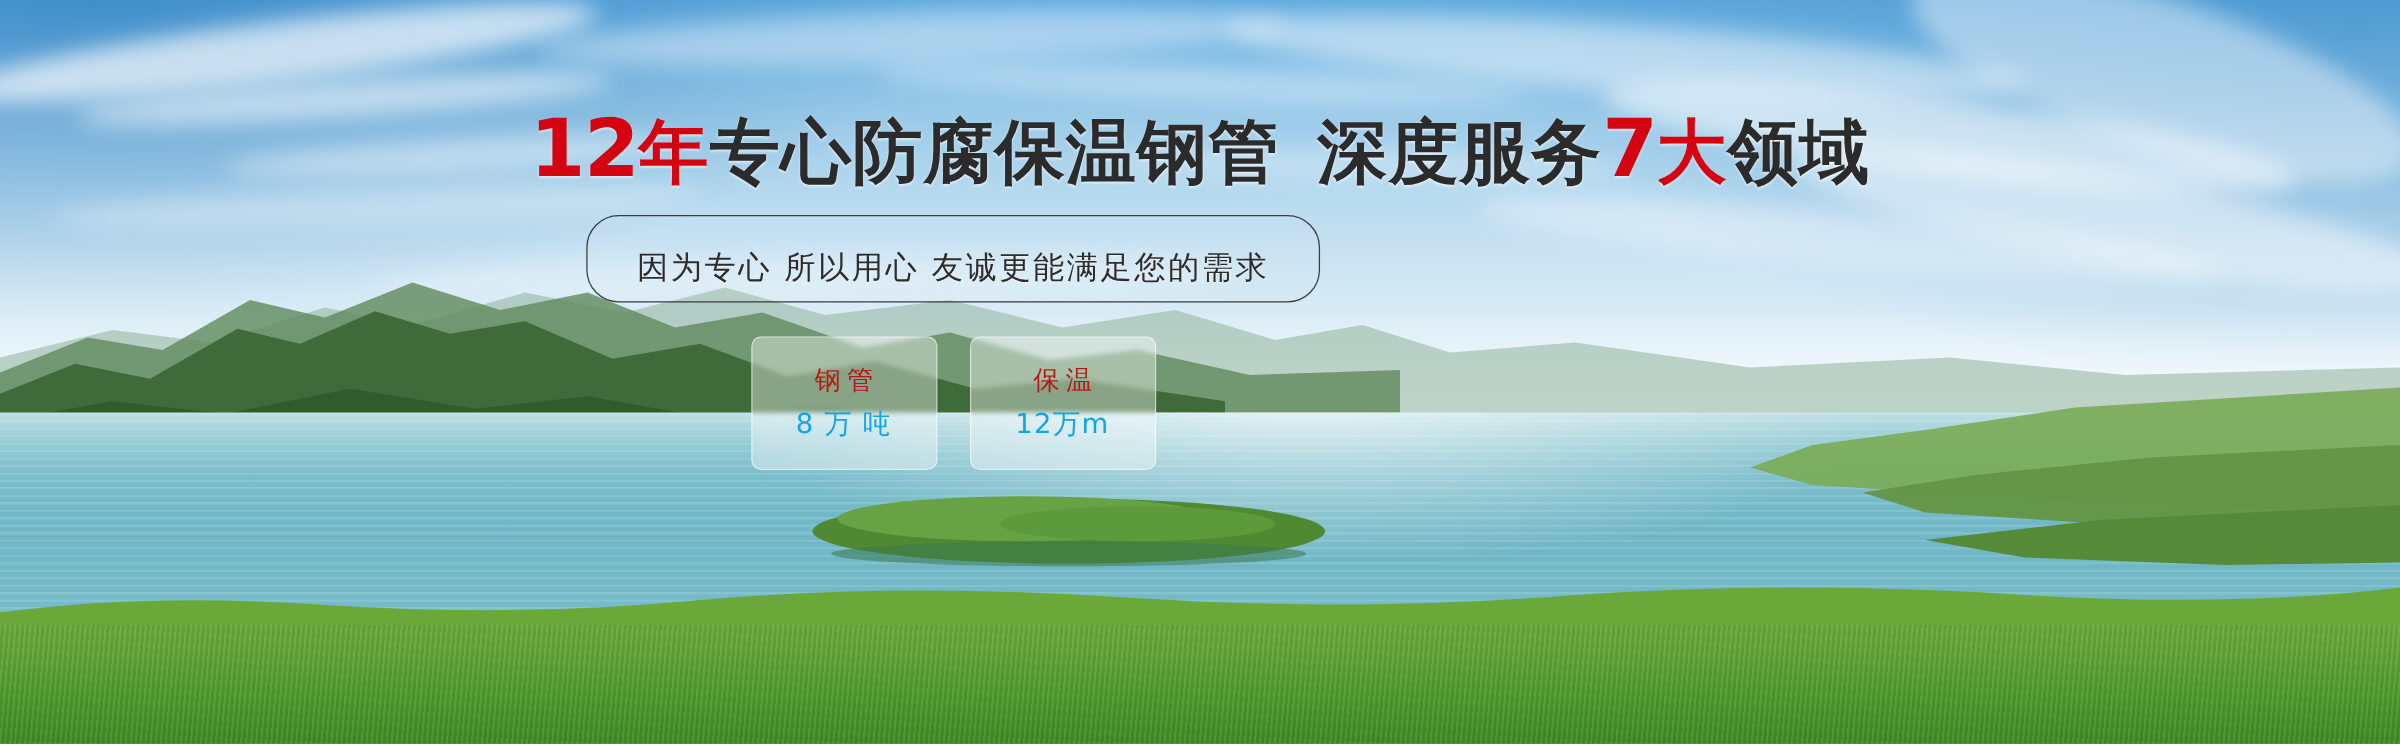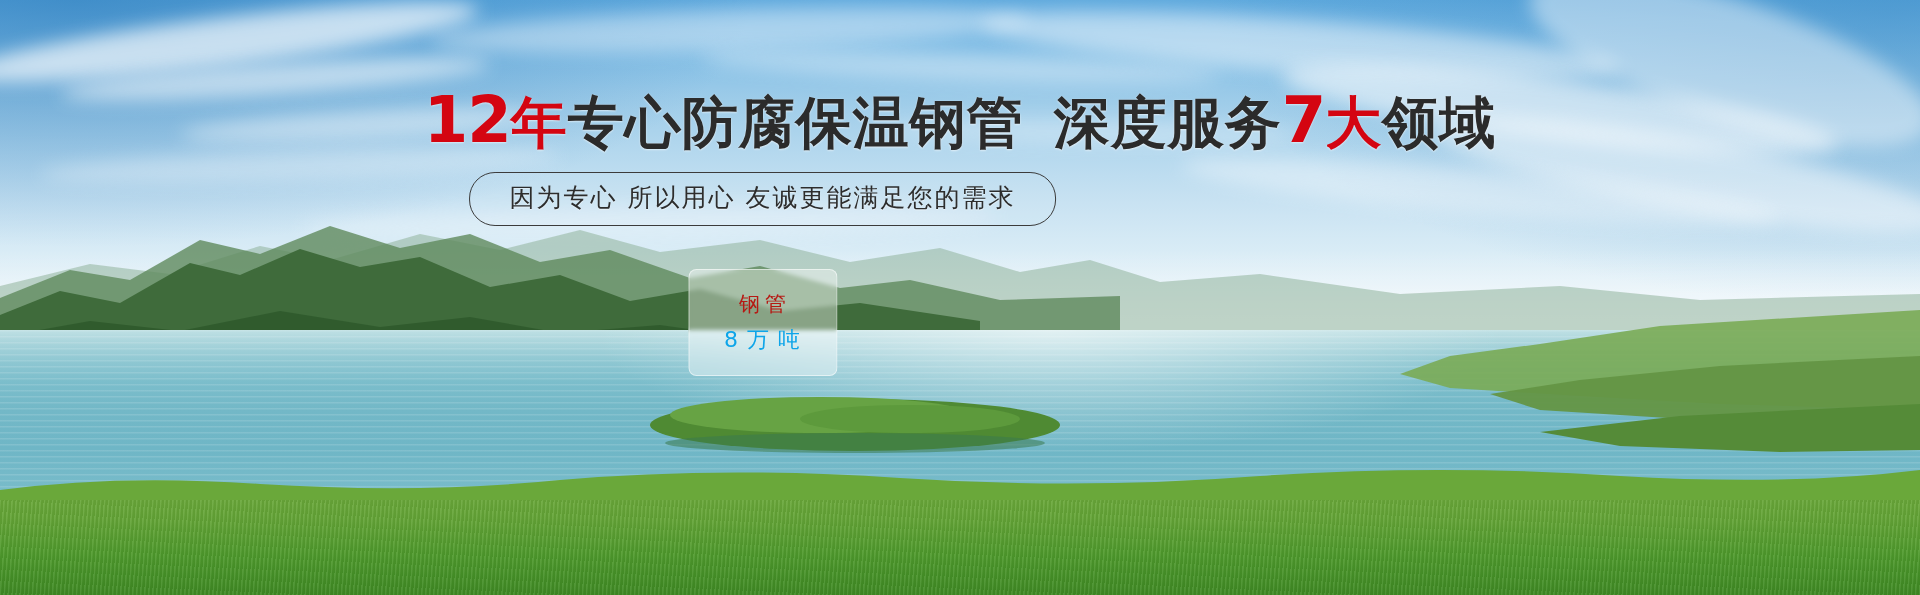--- a/index.html
+++ b/index.html
@@ -172,20 +172,21 @@
     border-radius:26px;
     background:rgba(255,255,255,0.04);
   }
   .subtitle-text {
     font-size:25px;
     color:#2d2d2d;
     letter-spacing:2px;
     white-space:nowrap;
     line-height:1.1;
     text-shadow:0 1px 1px rgba(255,255,255,.5);
+    margin-top:16px;
   }
 
   
   .cards {
     position:absolute;
     left:50%; transform:translateX(-50%);
     top:265px;
     display:flex;
     gap:26px;
     justify-content:space-between;
@@ -308,17 +309,21 @@
     </div>
 
     <div class="cards">
 
       <div class="card">
         <div class="card-label">钢管</div>
         <div class="card-value"><span>8 万 吨</span></div>
       </div>
 
 
+      <div class="card">
+        <div class="card-label">保温</div>
+        <div class="card-value"><span>12万m</span></div>
+      </div>
 
     </div>
 
   </div>
 </div>
 
 </body></html>

